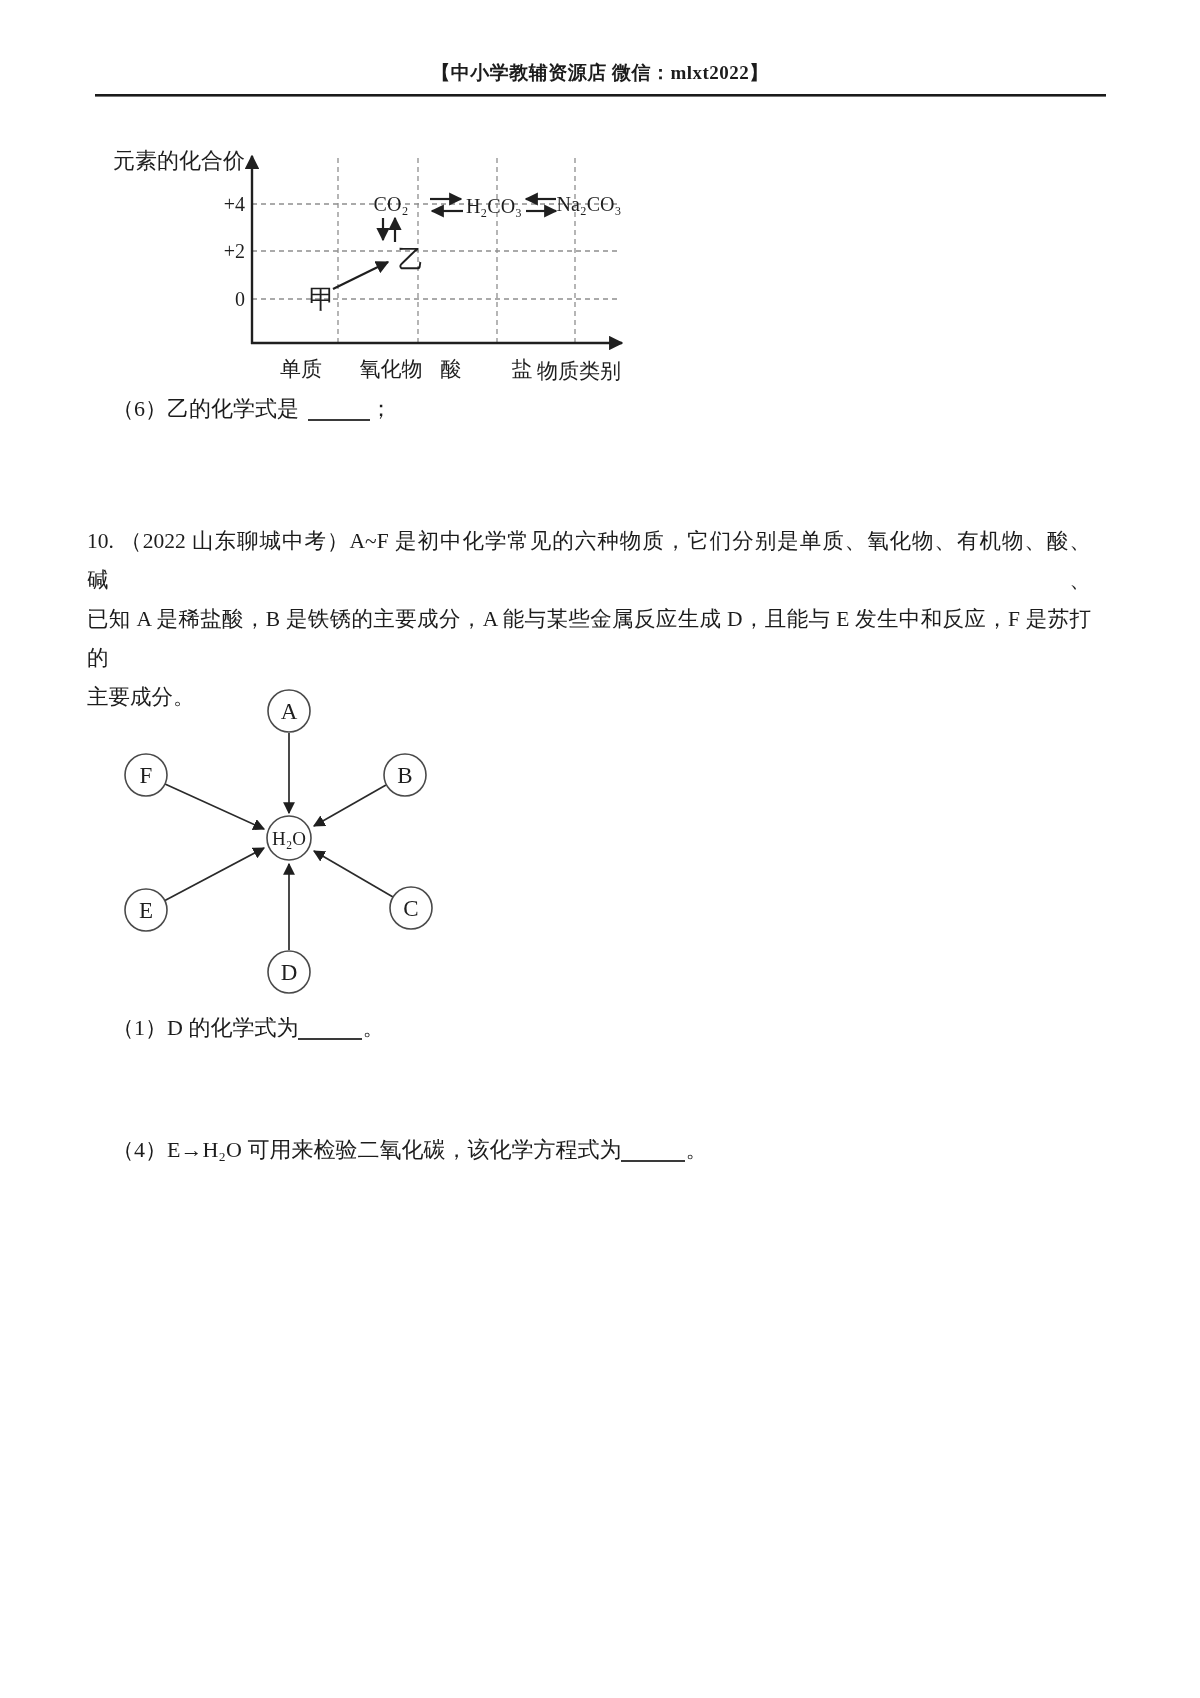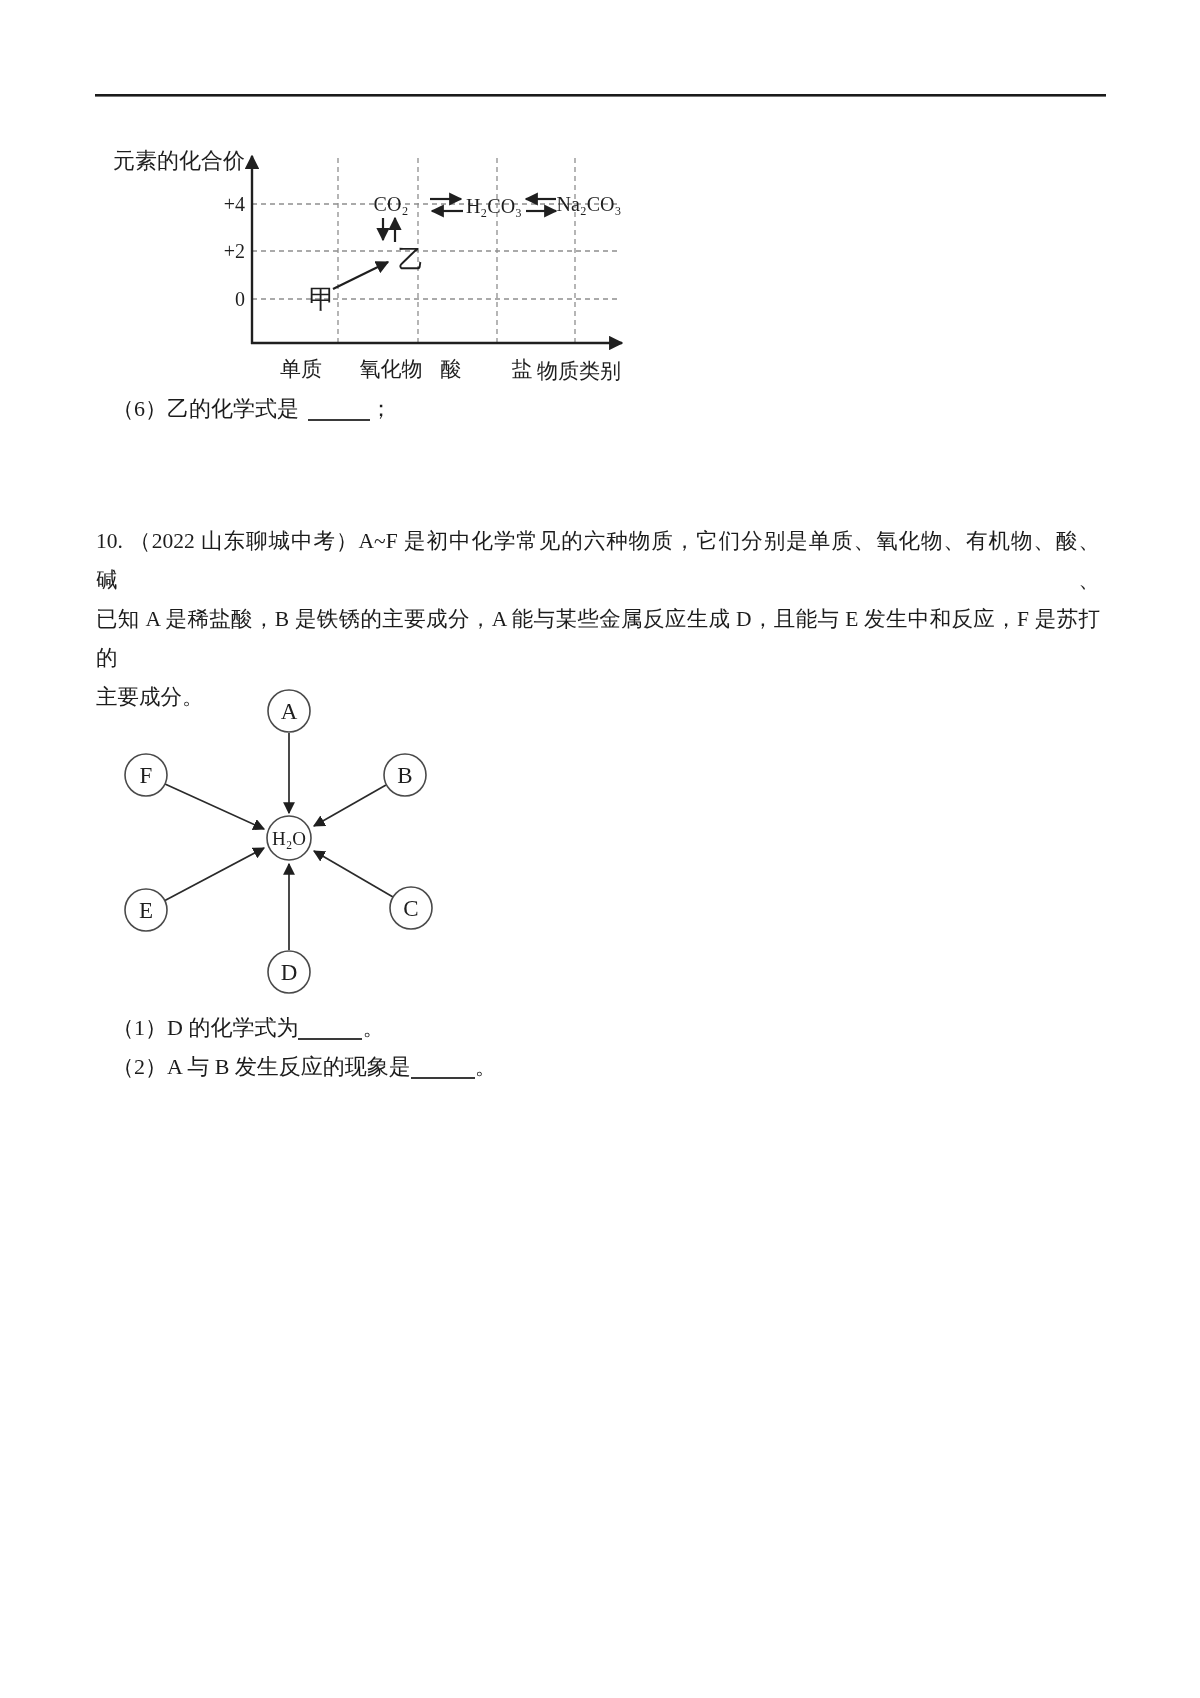--- a/index.html
+++ b/index.html
@@ -13,32 +13,33 @@
   .chart-svg{position:absolute;left:95px;top:128px}
   .diagram-svg{position:absolute;left:106px;top:676px}
 
   .qline{position:absolute;left:112px;font-size:22px;line-height:28px;white-space:nowrap}
   .blank{display:inline-block;border-bottom:2px solid #3a3a3a;height:22px;vertical-align:-5px}
   .b62{width:62px;margin-left:9px}
   .b112{width:112px;margin-left:12px;margin-right:6px}
   .b153{width:153px;margin-left:10px}
   .b64{width:64px}
 
-  .para{position:absolute;left:96px;top:522px;width:1004px;font-size:21.5px;line-height:39px}
+  .para{position:absolute;left:87px;top:522px;width:1004px;font-size:21.5px;line-height:39px}
   .jline{text-align:justify;text-align-last:justify}
   .lline{text-align:left;text-align-last:left}
 
   svg text{fill:#1f1f1f}
   .ctext{font-family:"Liberation Serif","DejaVu Serif",serif}
 </style>
 </head>
 <body>
 
 <div class="page">
 
+  <div class="hdr">【中小学教辅资源店 微信：mlxt2022】</div>
   <div class="rule"></div>
 
   <svg class="chart-svg" width="560" height="262" viewBox="0 0 560 262">
     <defs>
       <marker id="arw" viewBox="0 0 10 10" refX="9" refY="5" markerWidth="6" markerHeight="6" orient="auto-start-reverse">
         <path d="M0,0 L10,5 L0,10 z" fill="#1f1f1f"></path>
       </marker>
     </defs>
 
     <g stroke="#8f8f8f" stroke-width="1.3" stroke-dasharray="5,4">
@@ -127,17 +128,17 @@
       <text class="ctext" x="183" y="304">D</text>
       <text class="ctext" x="40" y="242">E</text>
       <text class="ctext" x="40" y="107">F</text>
       <text class="ctext" x="183" y="169" font-size="19">H₂O</text>
     </g>
   </svg>
 
   <div class="qline" style="top:1014px">
     <span>（1）D 的化学式为</span><span class="blank b64"></span><span>。</span>
   </div>
-  <div class="qline" style="top:1053px">
-    <span>（2）A 与 B 发生反应的现象是</span><span class="blank b64"></span><span>。</span>
+  <div class="qline" style="top:1136px">
+    <span>（4）E→H₂O 可用来检验二氧化碳，该化学方程式为</span><span class="blank b64"></span><span>。</span>
   </div>
 
 </div>
 
 </body></html>

